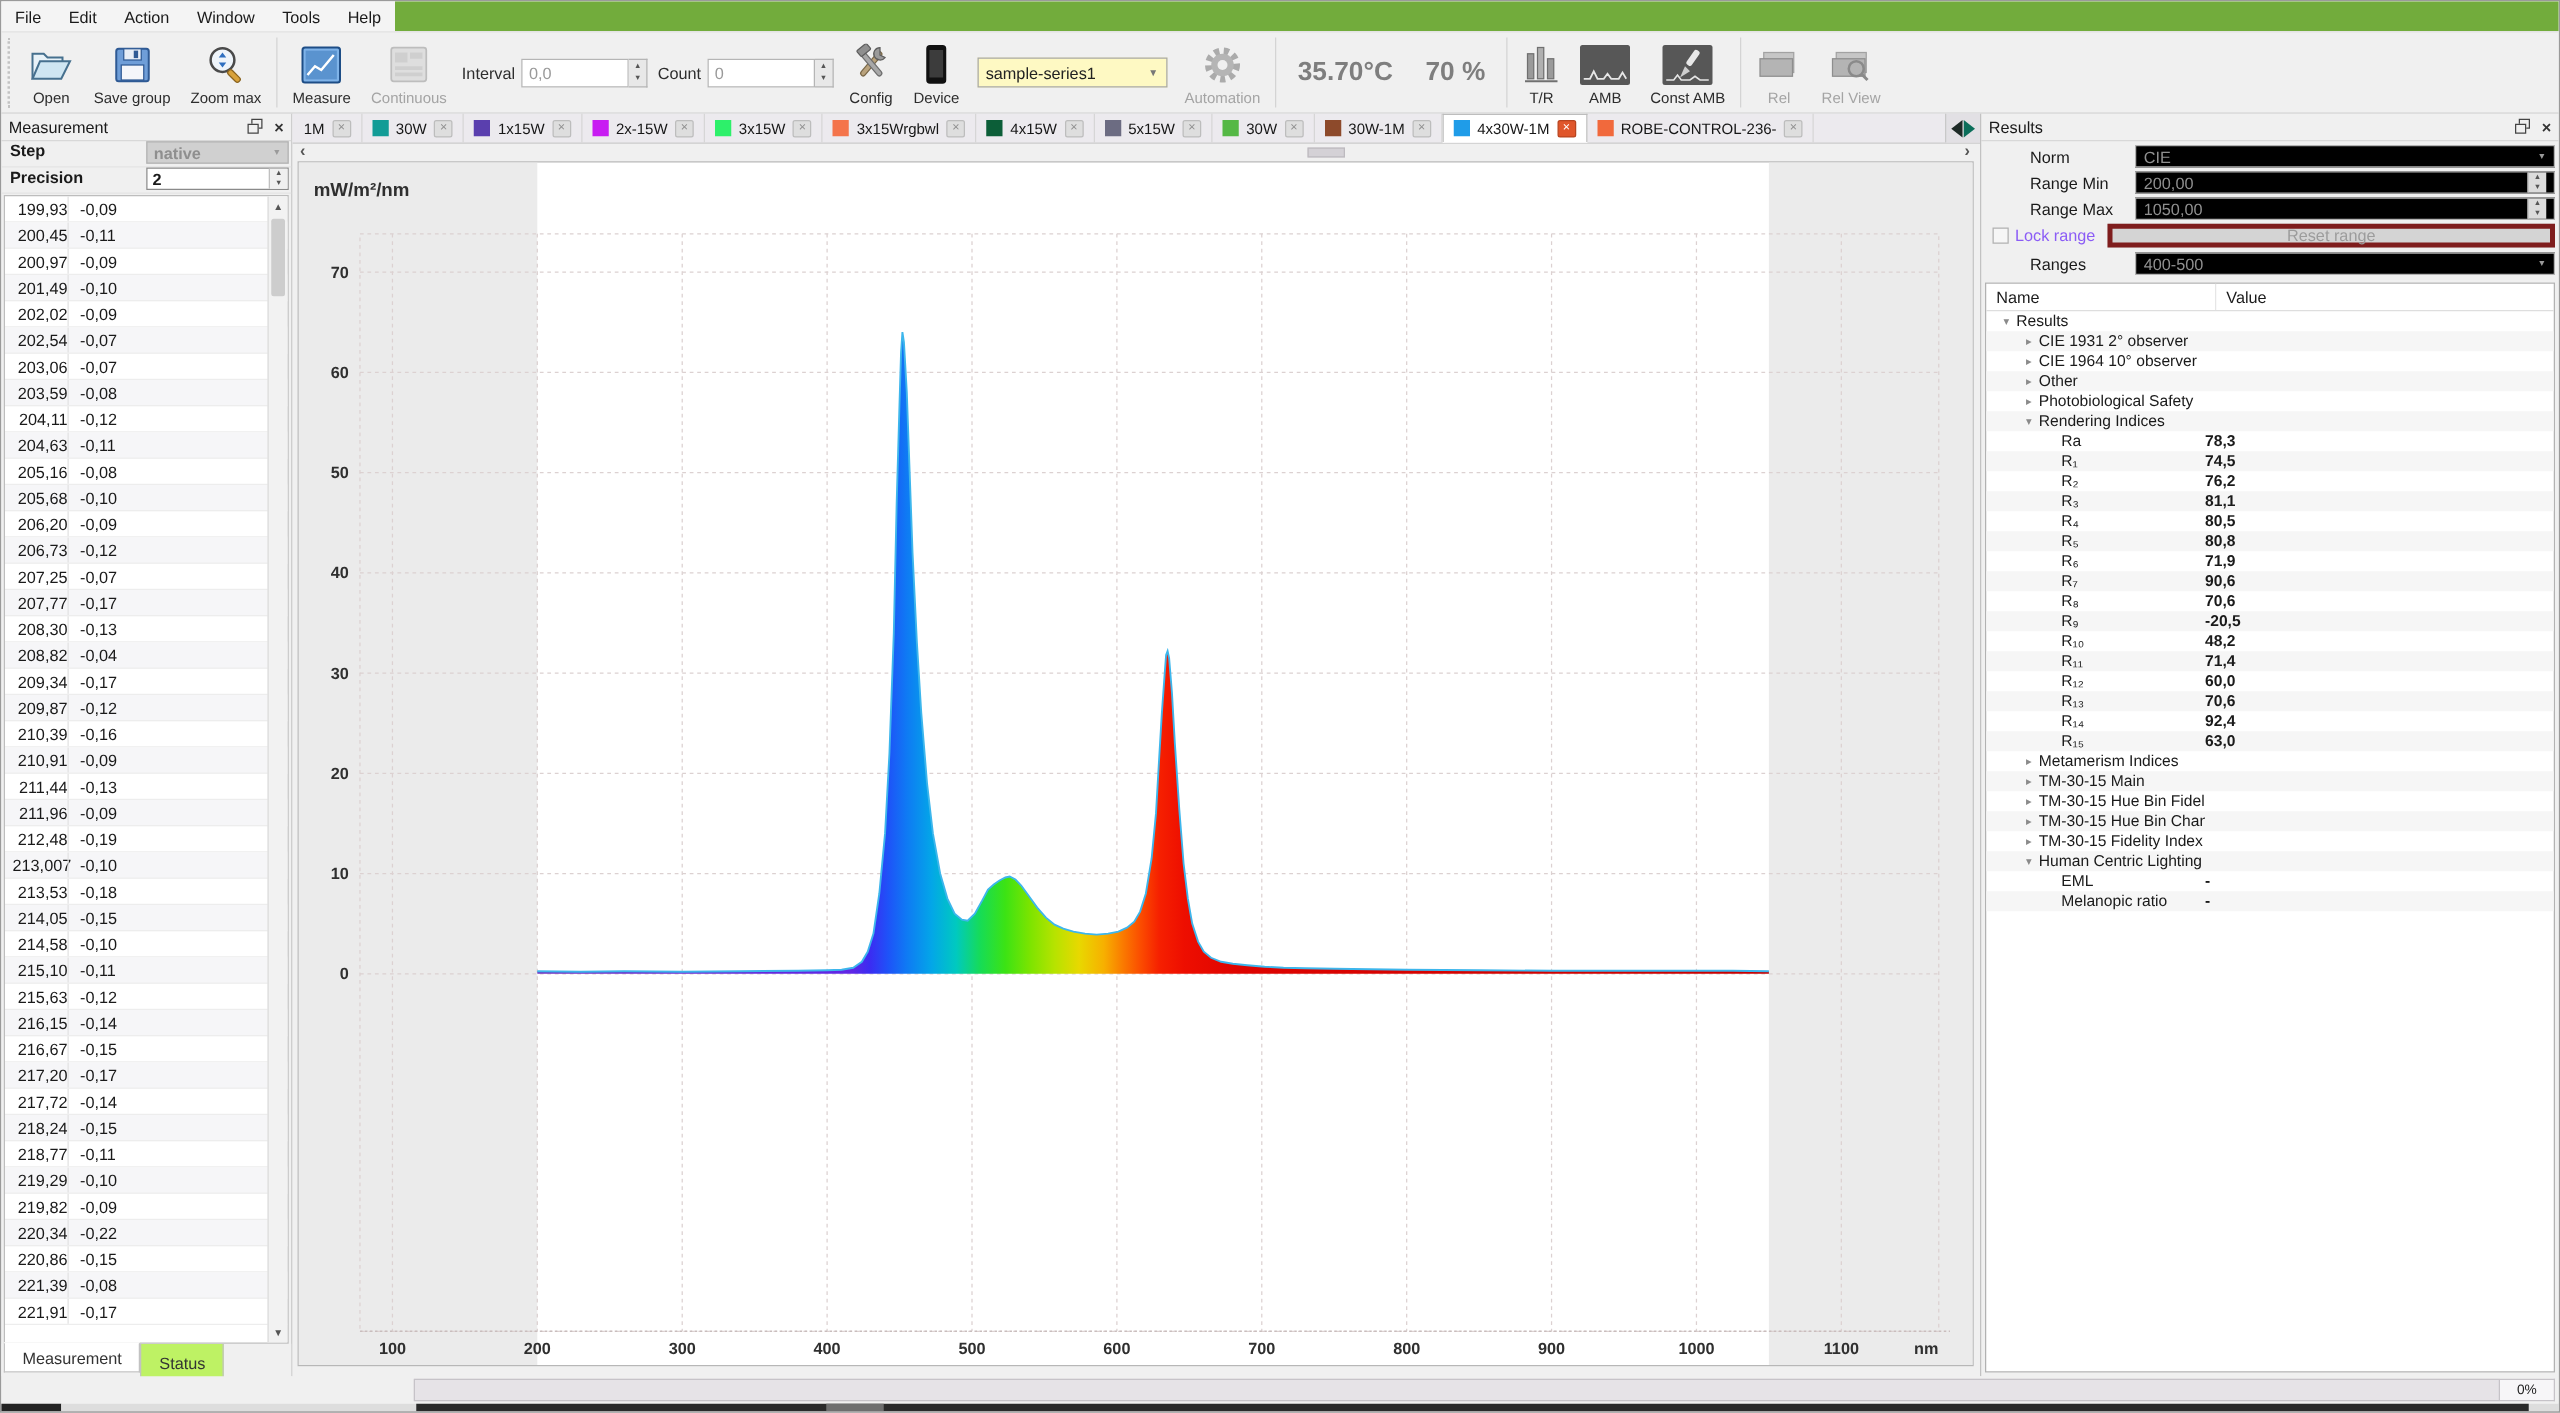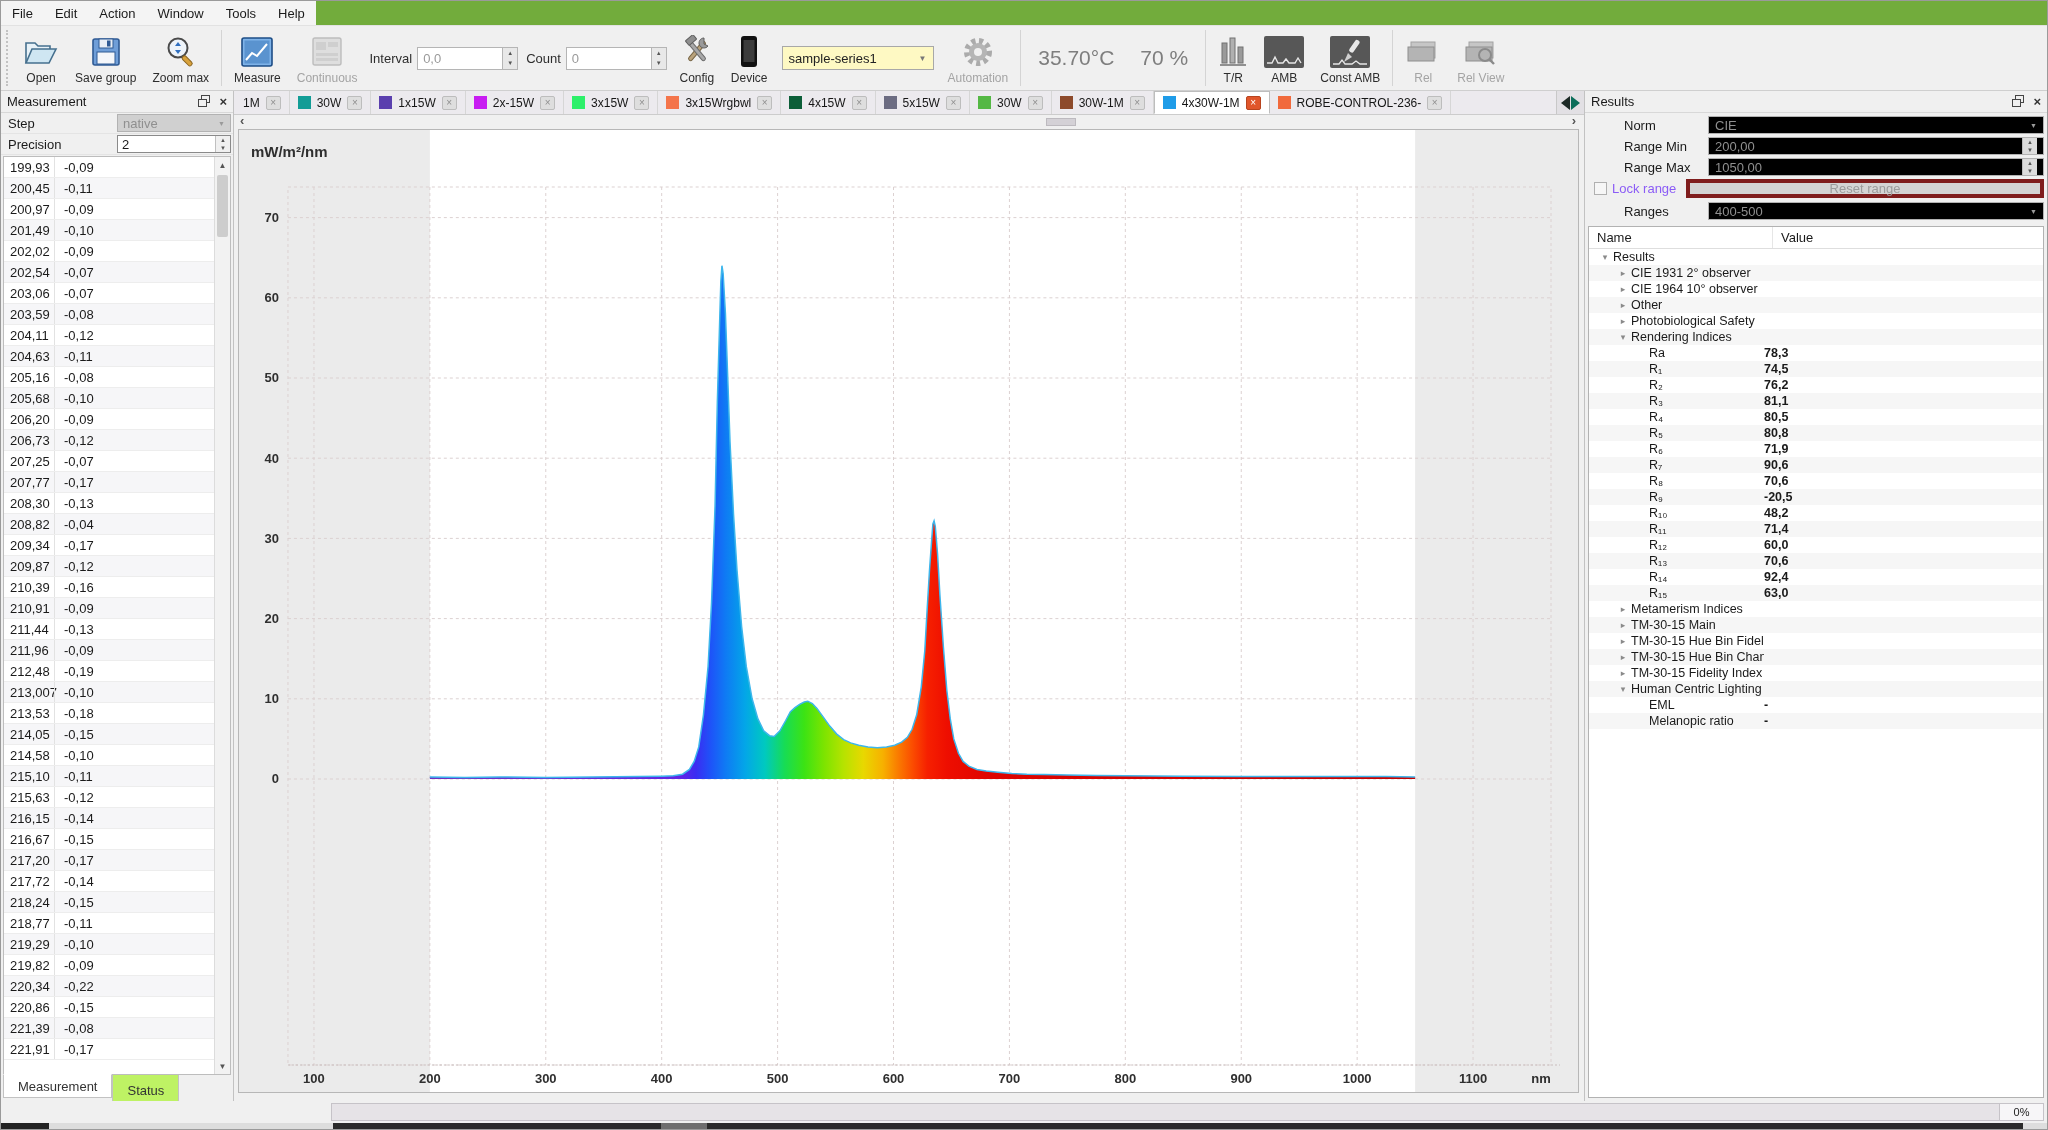--- a/index.html
+++ b/index.html
@@ -21,43 +21,43 @@
   .tsep{width:1px;height:56px;background:#d4d4d4;margin:0 4px;flex:0 0 auto;}
   .tfield{display:flex;align-items:center;font-size:13px;color:#2d2d2d;margin:0 4px;}
   .tfield .lab{margin-right:5px;}
   .num-input{width:86px;height:23px;border:1px solid #b5b5b5;background:#fff;color:#9a9a9a;
              font-size:13px;display:flex;align-items:center;padding:0 5px;font-family:inherit;}
   .spincol{display:flex;flex-direction:column;border:1px solid #b5b5b5;border-left:none;height:23px;width:15px;background:#e8e8e8;}
   .spincol span{flex:1;display:flex;align-items:center;justify-content:center;font-size:6px;color:#555;}
   .tselect{width:152px;height:24px;background:#fef9c3;border:1px solid #a8a8a8;display:flex;align-items:center;
            padding:0 6px;font-size:13px;color:#222;margin:0 6px;}
   .tselect .arr{margin-left:auto;font-size:8px;color:#777;}
-  .bignum{font-size:21px;font-weight:normal;color:#7e7e7e;padding:0 13px;white-space:nowrap;}
+  .bignum{font-size:21px;font-weight:bold;color:#7e7e7e;padding:0 13px;white-space:nowrap;}
   .darkicon{width:40px;height:32px;background:#575757;border-radius:2px;position:relative;overflow:hidden;}
   
   .main{flex:1;display:flex;min-height:0;}
   
   .left{width:233px;border-right:1px solid #c2c2c2;display:flex;flex-direction:column;background:#f0f0f0;}
   .panel-title{height:22px;display:flex;align-items:center;padding:0 6px;font-size:13px;border-bottom:1px solid #d8d8d8;}
   .panel-title .sp{flex:1;}
   .wicon{width:15px;height:13px;position:relative;margin-left:5px;}
   .wicon .bx{position:absolute;border:1px solid #444;background:#f0f0f0;}
   .xicon{font-size:13px;font-weight:bold;color:#333;margin-left:6px;line-height:1;}
-  .form-row{height:21px;display:flex;align-items:center;font-size:13px;border-bottom:1px solid #e4e4e4;padding:0 2px;}
+  .form-row{height:21px;display:flex;align-items:flex-start;font-size:13px;border-bottom:1px solid #e4e4e4;padding:0 2px;font-weight:bold;}
   .form-row .flab{flex:1;padding-left:5px;}
   .fselect{width:114px;height:18px;background:#d0d0d0;border:1px solid #b2b2b2;color:#8f8f8f;font-size:13px;
            display:flex;align-items:center;padding:0 5px;}
   .fselect .arr{margin-left:auto;font-size:7px;color:#9a9a9a;}
   .fspin{width:114px;height:18px;background:#fff;border:1px solid #8a8a8a;font-size:13px;display:flex;align-items:center;}
   .fspin .v{flex:1;padding:0 4px;}
   .fspin .spincol{height:16px;border:none;border-left:1px solid #c0c0c0;background:#f0f0f0;}
   .mlist{flex:1;margin:1px 2px 0 2px;background:#fff;border:1px solid #bdbdbd;position:relative;overflow:hidden;font-size:13px;}
   .mrow{height:21px;display:flex;align-items:center;border-bottom:1px solid #ededed;}
   .mrow.alt{background:#f6f6f8;}
-  .mc1{width:50px;padding-left:6px;}
+  .mc1{width:50px;padding-left:6px;text-align:right;}
   .mc2{flex:1;padding-left:9px;border-left:1px solid #e2e2e2;height:100%;display:flex;align-items:center;}
   .mscroll{position:absolute;top:0;right:0;width:16px;bottom:0;background:#f2f2f2;border-left:1px solid #dcdcdc;}
   .mscroll .ar{position:absolute;left:0;right:0;height:16px;display:flex;align-items:center;justify-content:center;
                font-size:8px;color:#555;}
   .mscroll .thumb{position:absolute;left:2px;right:2px;top:18px;height:62px;background:#cdcdcd;border-radius:2px;}
   .bottom-tabs{height:26px;display:flex;align-items:flex-start;padding-left:2px;background:#f0f0f0;}
   .btab{height:32px;display:flex;align-items:center;padding:0 14px;font-size:13px;border:1px solid #c2c2c2;border-top:none;
         background:#bef264;color:#333;}
   .btab.active{background:#fff;border-top:1px solid #fff;position:relative;top:-1px;height:24px;}
   

